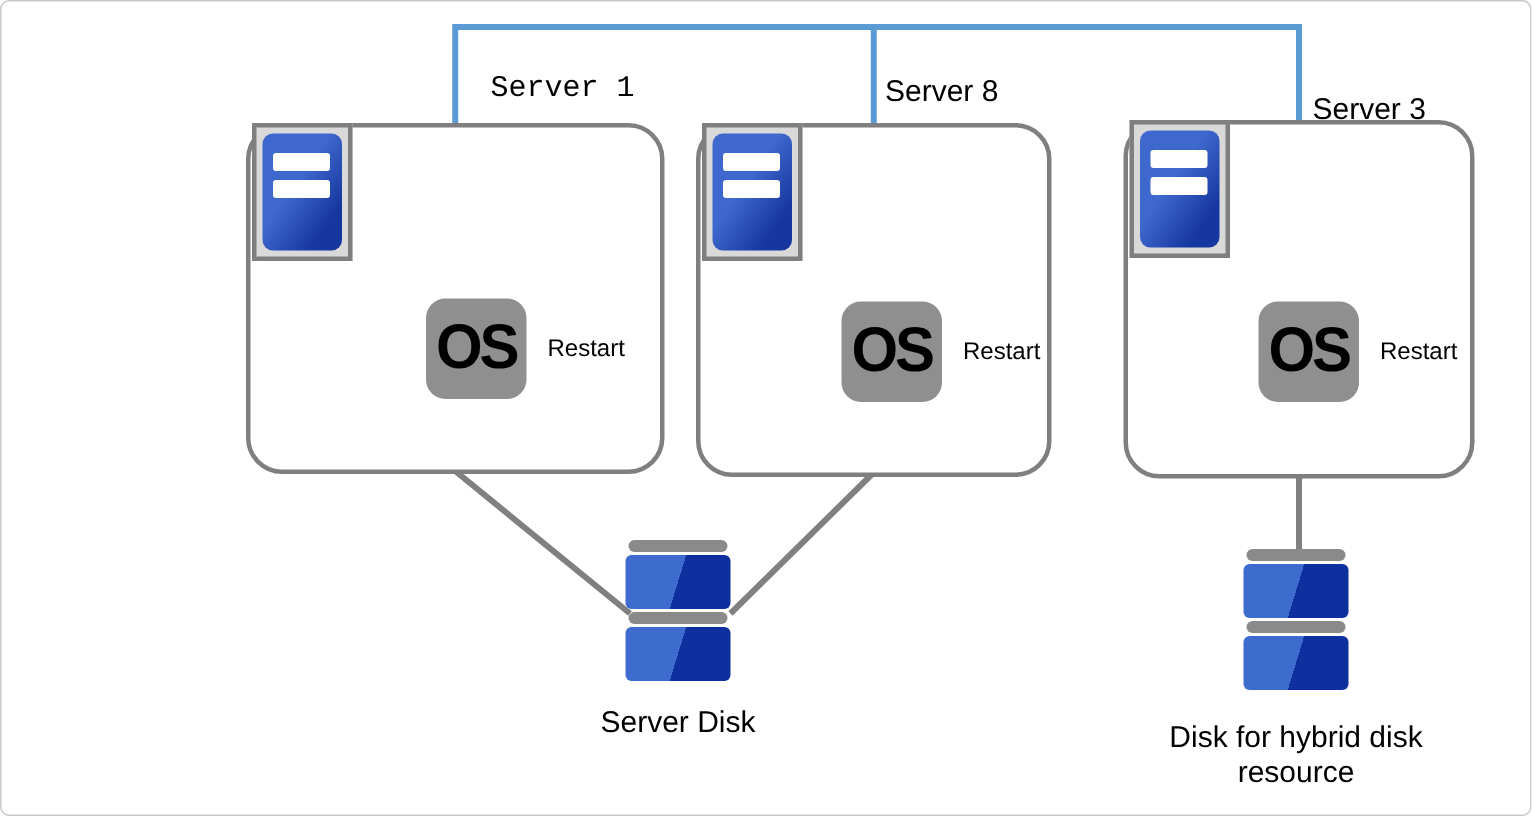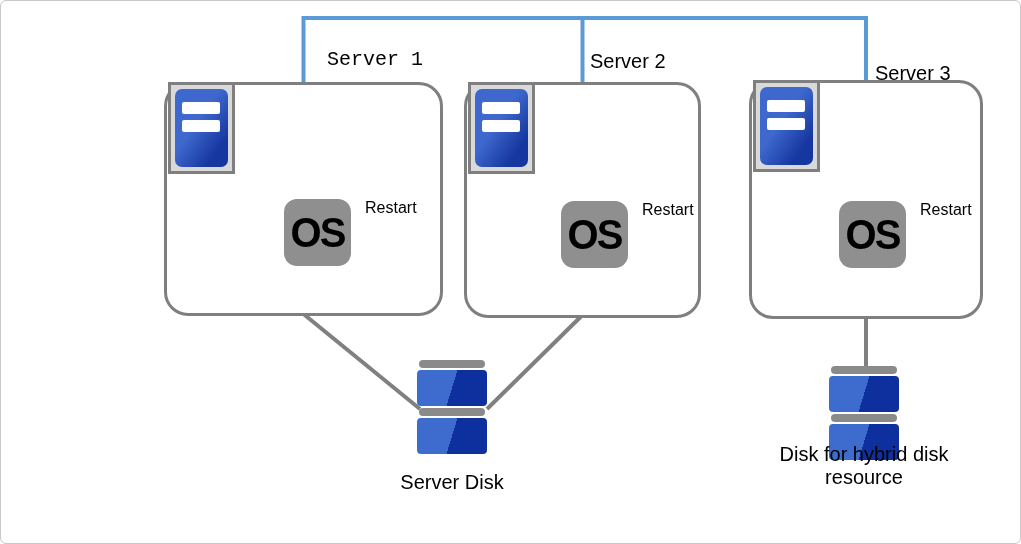--- a/index.html
+++ b/index.html
@@ -69,20 +69,21 @@
     width: 38px; height: 12px;
     border-radius: 2px;
     background: #ffffff;
   }
   .tower-bar.b1 { top: 13px; }
   .tower-bar.b2 { top: 31px; }
 
   .os-row {
     position: absolute;
     display: flex;
+    align-items: center;
     gap: 14px;
     padding-left: 48px;
   }
   .row-s1 { left: 69px; top: 114px; }
   .row-s2 { left: 46px; top: 116px; }
   .row-s3 { left: 39px; top: 118px; }
   .os-badge {
     width: 67px; height: 67px;
     border-radius: 13px;
     background: var(--os-badge-bg, #8F8F8F);
@@ -128,36 +129,36 @@
   }
 
   .disk-caption {
     position: absolute;
     font-size: 20px;
     line-height: 23px;
     color: #000;
     text-align: center;
   }
   .cap-shared { left: 291px; top: 470px; width: 320px; }
-  .cap-s3 { left: 738px; top: 442px; width: 250px; }
+  .cap-s3 { left: 738px; top: 480px; width: 250px; }
 </style>
 </head>
 <body>
 
 <div class="canvas">
 
   <svg class="wires" viewBox="0 0 1021 544" xmlns="http://www.w3.org/2000/svg">
     <path class="net-line" d="M302.5 81 L302.5 17 L865 17 L865 79 M581.5 17 L581.5 81"></path>
     <path class="conn-line" d="M302.5 313 L419 408"></path>
     <path class="conn-line" d="M581.5 314 L486 408"></path>
     <path class="conn-line" d="M865 315 L865 366"></path>
   </svg>
 
   <div class="server-label lbl-s1">Server 1</div>
-  <div class="server-label lbl-s2">Server 2</div>
+  <div class="server-label lbl-s2">Server 8</div>
   <div class="server-label lbl-s3">Server 3</div>
 
   <div class="server-box box-s1">
     <div class="server-icon">
       <div class="tower">
         <div class="tower-bar b1"></div>
         <div class="tower-bar b2"></div>
       </div>
     </div>
     <div class="os-row row-s1">

